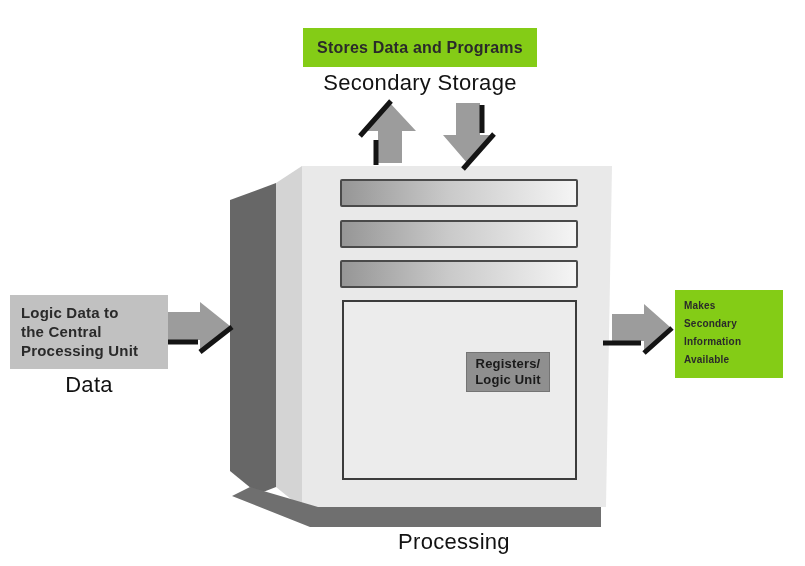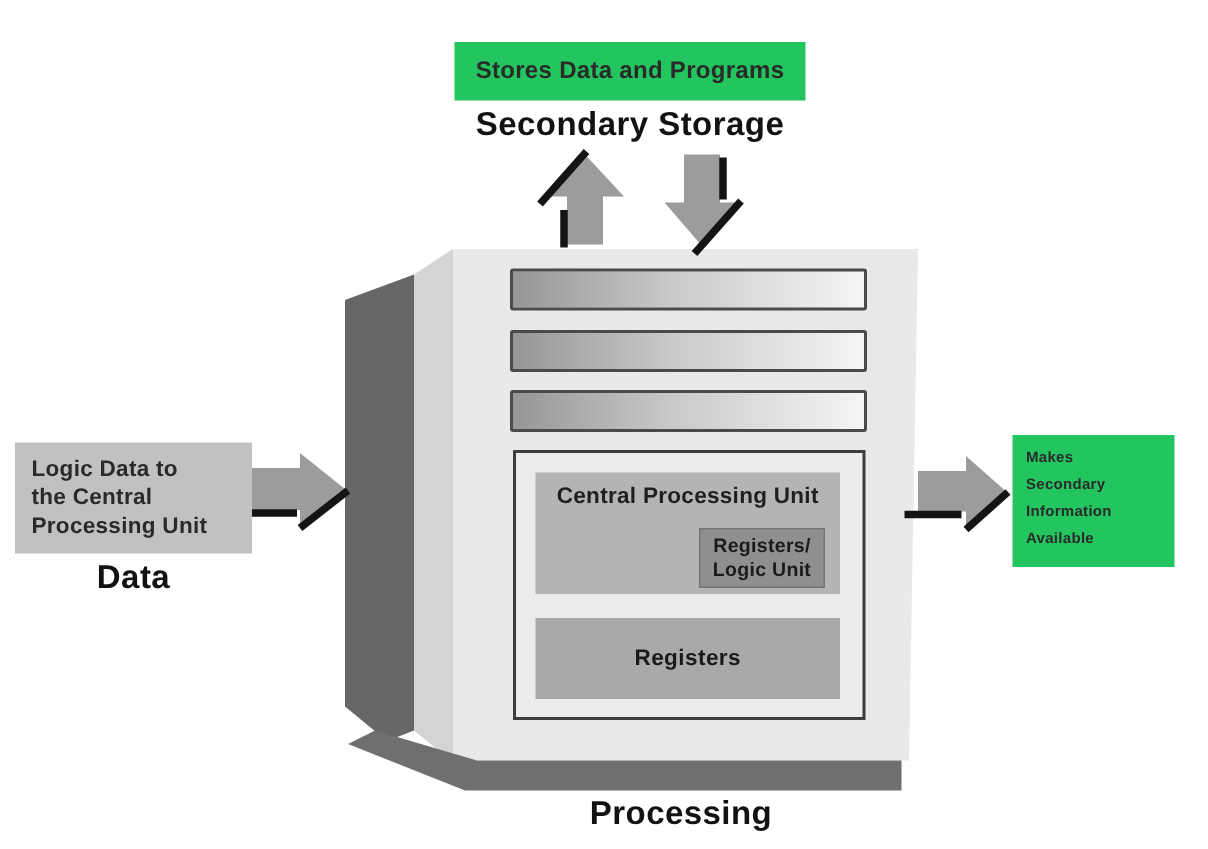--- a/index.html
+++ b/index.html
@@ -5,34 +5,34 @@
   html,body{margin:0;padding:0;background:#ffffff;}
   #stage{
     position:relative;width:805px;height:566px;background:#ffffff;overflow:hidden;
     font-family:"Liberation Sans", sans-serif;
   }
   #stage *{box-sizing:border-box;}
   svg{position:absolute;left:0;top:0;}
 
   
   .label-box{
-    position:absolute;background:#22c55e;color:#2a2a2a;
+    position:absolute;background:#84cc16;color:#2a2a2a;
     font-weight:bold;letter-spacing:0.2px;
   }
   #stores-box{left:303px;top:28px;width:234px;height:39px;
     font-size:16px;line-height:39px;text-align:center;}
   #input-box{left:10px;top:295px;width:158px;height:74px;background:#c1c1c1;
     font-size:15px;line-height:19px;padding:8px 0 0 11px;}
   #output-box{left:675px;top:290px;width:108px;height:88px;
     font-size:10px;line-height:18px;padding:7px 0 0 9px;}
   .box-line{display:block;}
 
   
   .caption{
-    position:absolute;color:#121212;font-weight:bold;
+    position:absolute;color:#121212;font-weight:normal;
     font-size:22px;letter-spacing:0.3px;text-align:center;
   }
   #secondary-caption{left:290px;top:70px;width:260px;}
   #input-caption{left:10px;top:372px;width:158px;}
   #output-caption{left:663px;top:380px;width:132px;}
   #processing-caption{left:330px;top:529px;width:248px;}
 
   
   .memory-bar{
     position:absolute;left:340px;width:238px;height:28px;
@@ -117,27 +117,23 @@
     <span class="box-line">Information</span>
     <span class="box-line">Available</span>
   </div>
 
   <div class="memory-bar" id="memory-bar-1"></div>
   <div class="memory-bar" id="memory-bar-2"></div>
   <div class="memory-bar" id="memory-bar-3"></div>
 
   <div id="cpu-compartment"></div>
 
-  <div id="cpu-block">
-    <div id="cpu-title">Central Processing Unit</div>
-  </div>
 
 
   <div class="unit-box" id="alu">
     <span class="box-line">Registers/</span>
     <span class="box-line">Logic Unit</span>
   </div>
 
-  <div id="registers">Registers</div>
 
   <div class="caption" id="processing-caption">Processing</div>
 
 </div>
 
 </body></html>

